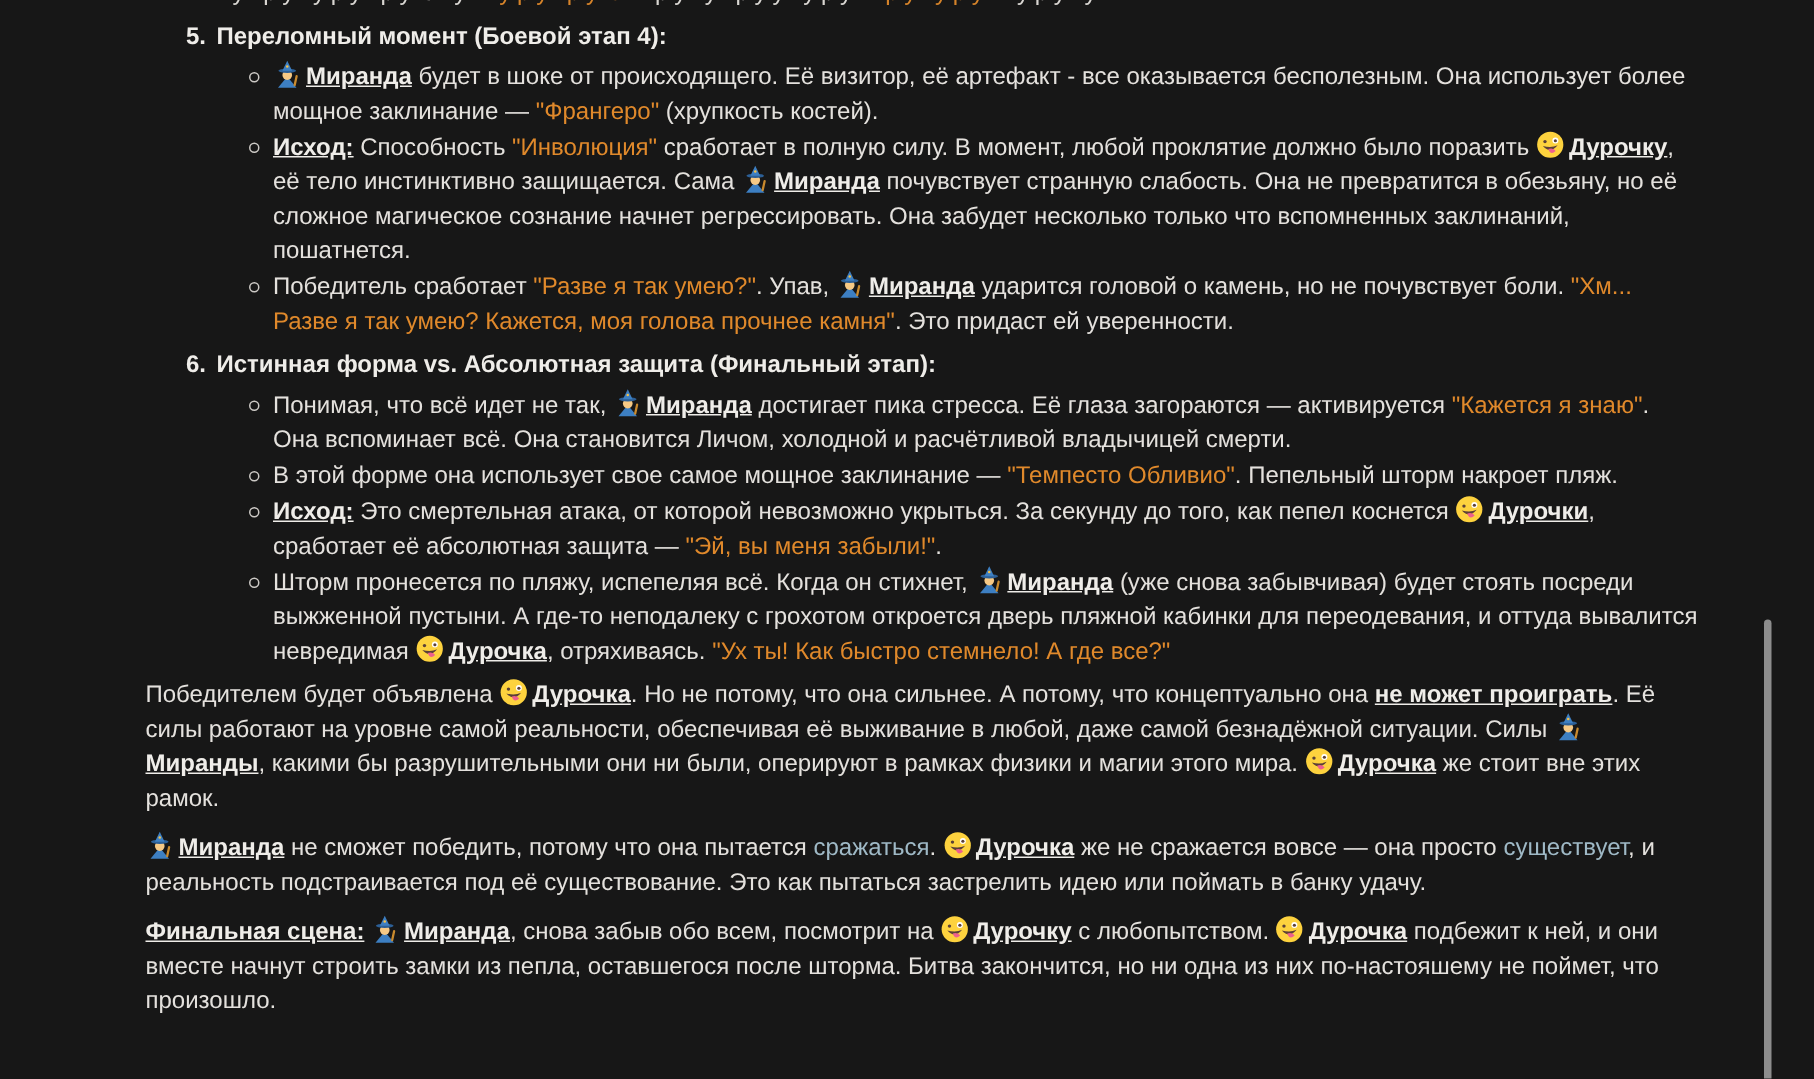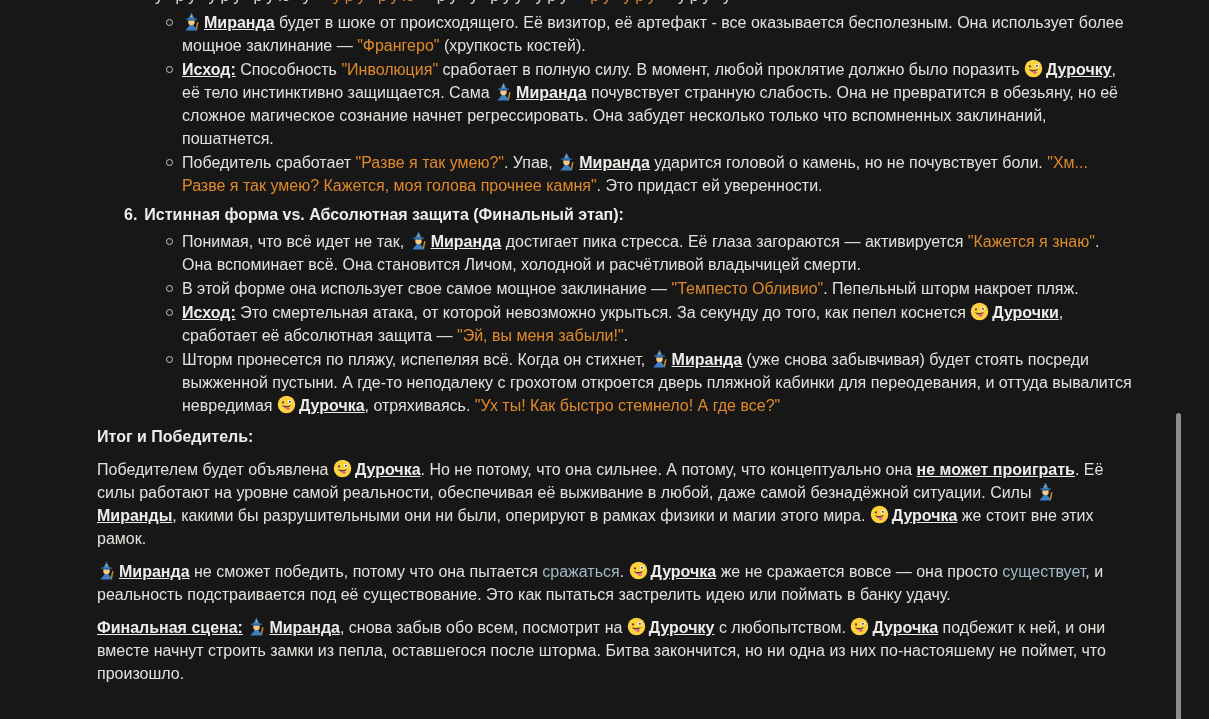--- a/index.html
+++ b/index.html
@@ -42,20 +42,21 @@
 </style>
 </head>
 <body style="--bg: #171717; --fg: #e4e1dd; --fgb: #efede9; --quote: #e0892b; --ital: #9fb9c6; --scroll: #8d8d8d;">
 
 <div class="clip">
   <div class="clip-inner" id="clip-root"><span class="s-n">у ру уру рую у</span><span class="s-q"> "уру рую" </span><span class="s-n">ру у руу уру</span><span class="s-q"> "ру уру" </span><span class="s-n">уру у</span></div>
 </div>
 
 <div class="content">
   <div id="sections-root">
+      <div class="oli"><span class="num">5.</span><span>Переломный момент (Боевой этап 4):</span></div>
       <ul class="bullets">
         <li><span class="marker"></span><span class="emoji"><svg viewBox="0 0 20 20">
     <path d="M3.5 19.5 L10 11.5 L16.5 19.5 Z" fill="#3d7fc2"></path>
     <circle cx="10" cy="10.6" r="3.4" fill="#f6c985"></circle>
     <ellipse cx="10" cy="7.6" rx="6.2" ry="1.5" fill="#2c5f96"></ellipse>
     <path d="M10 0.6 L13.4 7.6 L6.6 7.6 Z" fill="#3d7fc2"></path>
     <circle cx="10" cy="4.6" r="0.9" fill="#f3c14b"></circle>
     <rect x="15.2" y="10.5" width="1.6" height="8" rx="0.8" fill="#c98a2e" transform="rotate(12 16 14)"></rect>
   </svg></span><span class="s-b">Миранда</span><span class="s-n"> будет в шоке от происходящего. Её визитор, её артефакт - все оказывается бесполезным. Она использует более мощное заклинание — </span><span class="s-q">"Франгеро"</span><span class="s-n"> (хрупкость костей).</span></li>
         <li><span class="marker"></span><span class="s-b">Исход:</span><span class="s-n"> Способность </span><span class="s-q">"Инволюция"</span><span class="s-n"> сработает в полную силу. В момент, любой проклятие должно было поразить </span><span class="emoji"><svg viewBox="0 0 20 20">
@@ -111,21 +112,20 @@
   </svg></span><span class="s-b">Миранда</span><span class="s-n"> (уже снова забывчивая) будет стоять посреди выжженной пустыни. А где-то неподалеку с грохотом откроется дверь пляжной кабинки для переодевания, и оттуда вывалится невредимая </span><span class="emoji"><svg viewBox="0 0 20 20">
     <circle cx="10" cy="10" r="9.2" fill="#fdd23e"></circle>
     <circle cx="6.3" cy="7.8" r="1.2" fill="#5b4037"></circle>
     <circle cx="13.6" cy="7.0" r="2.1" fill="#ffffff"></circle>
     <circle cx="13.6" cy="7.2" r="1.1" fill="#5b4037"></circle>
     <path d="M4.8 10.8 Q10 16.6 15.2 10.4 Q10.5 12.6 4.8 10.8 Z" fill="#5b4037"></path>
     <path d="M8.6 12.9 Q10.2 17.8 13.8 14.4 Q12.4 11.9 8.6 12.9 Z" fill="#ee5f8d"></path>
   </svg></span><span class="s-b">Дурочка</span><span class="s-n">, отряхиваясь. </span><span class="s-q">"Ух ты! Как быстро стемнело! А где все?"</span></li>
       </ul>
     </div>
-  <div class="heading">Итог и Победитель:</div>
   <div id="paras-root">
       <div class="para"><span class="s-n">Победителем будет объявлена </span><span class="emoji"><svg viewBox="0 0 20 20">
     <circle cx="10" cy="10" r="9.2" fill="#fdd23e"></circle>
     <circle cx="6.3" cy="7.8" r="1.2" fill="#5b4037"></circle>
     <circle cx="13.6" cy="7.0" r="2.1" fill="#ffffff"></circle>
     <circle cx="13.6" cy="7.2" r="1.1" fill="#5b4037"></circle>
     <path d="M4.8 10.8 Q10 16.6 15.2 10.4 Q10.5 12.6 4.8 10.8 Z" fill="#5b4037"></path>
     <path d="M8.6 12.9 Q10.2 17.8 13.8 14.4 Q12.4 11.9 8.6 12.9 Z" fill="#ee5f8d"></path>
   </svg></span><span class="s-b">Дурочка</span><span class="s-n">. Но не потому, что она сильнее. А потому, что концептуально она </span><span class="s-b">не может проиграть</span><span class="s-n">. Её силы работают на уровне самой реальности, обеспечивая её выживание в любой, даже самой безнадёжной ситуации. Силы </span><span class="emoji"><svg viewBox="0 0 20 20">
     <path d="M3.5 19.5 L10 11.5 L16.5 19.5 Z" fill="#3d7fc2"></path>

